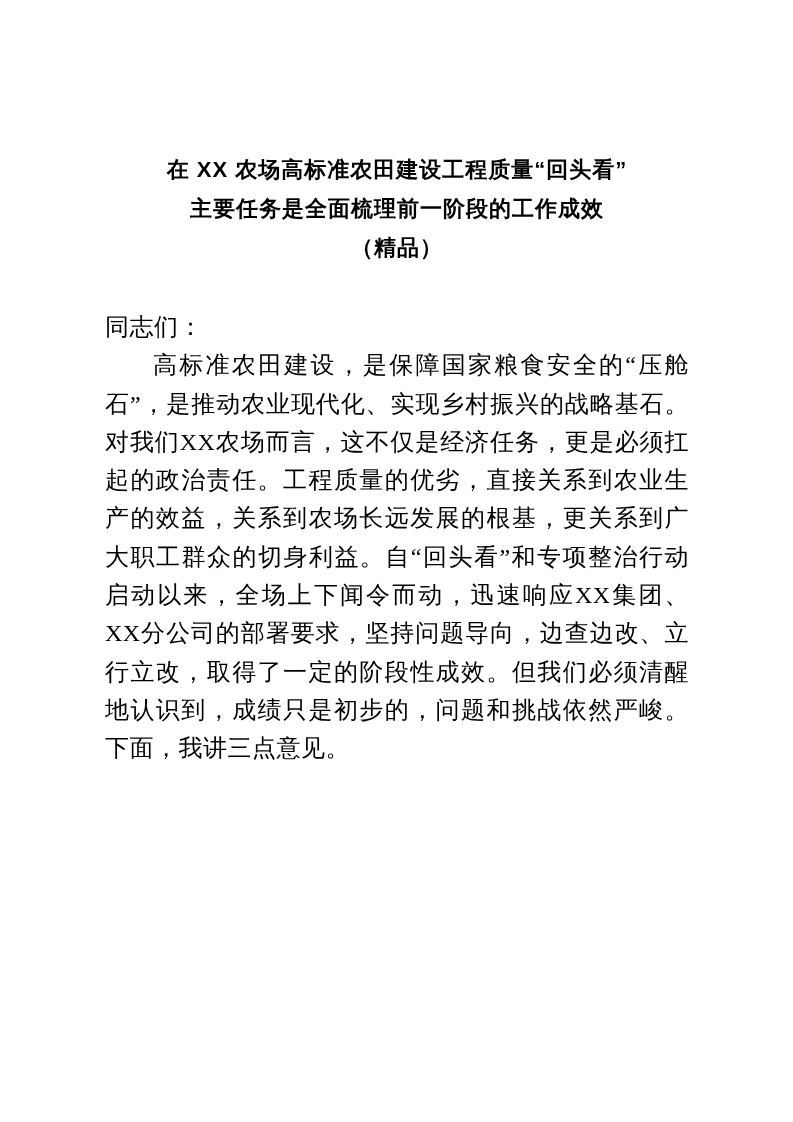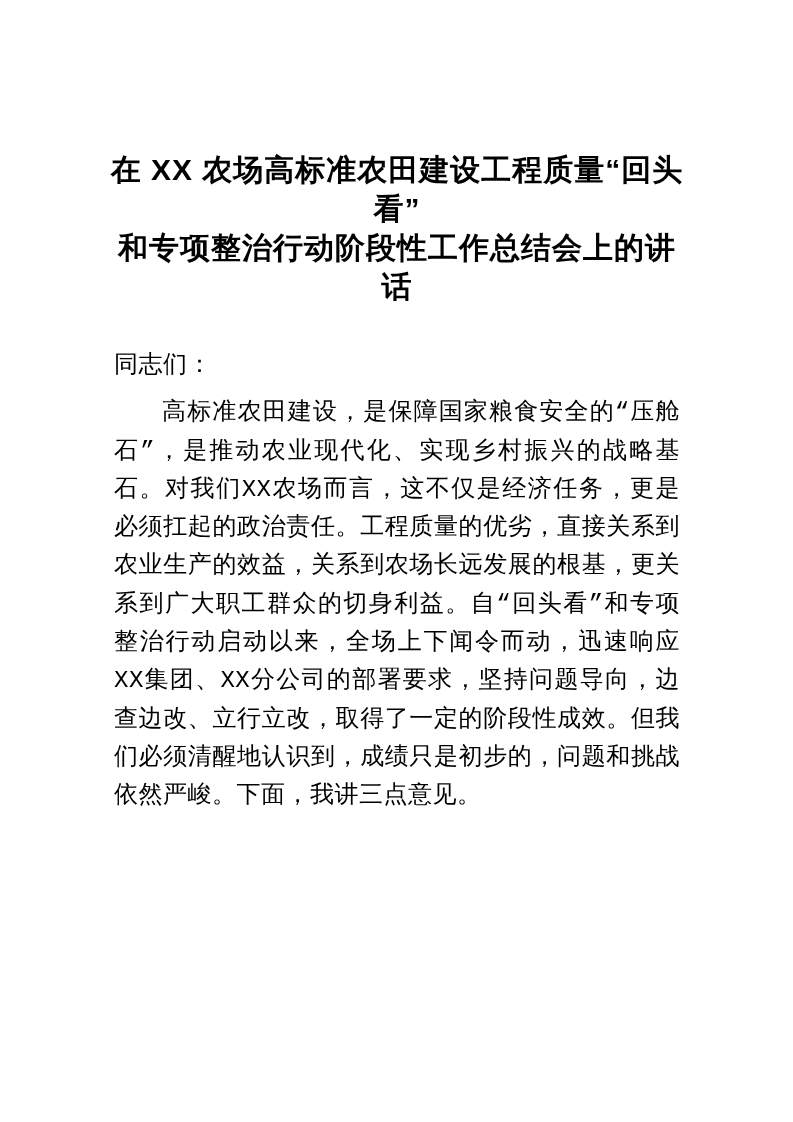--- a/index.html
+++ b/index.html
@@ -17,52 +17,52 @@
     box-sizing: border-box;
     width: 793px;
     height: 1122px;
     padding: 150px 104px 0 105px;
     background: #ffffff;
     color: #000000;
   }
   .doc-title {
     font-family: "Liberation Sans", sans-serif;
     font-weight: bold;
-    font-size: 30px;
+    font-size: 22px;
     line-height: 39px;
     text-align: center;
     letter-spacing: 1px;
     color: #000000;
   }
   .doc-body {
     margin-top: 41px;
     font-size: 24px;
     line-height: 38.3px;
     text-align: justify;
     text-justify: inter-ideograph;
     letter-spacing: 0.5px;
     color: #000000;
   }
   .para {
-    margin: 9px;
+    margin: 0;
     text-indent: 2em;
-    font-family: Liberation Mono, monospace;
   }
   .para.no-indent {
     text-indent: 0;
   }
 </style>
 </head>
 <body>
 
 <div class="page">
 
   <div class="doc-title">
     <div>在 XX 农场高标准农田建设工程质量“回头看”</div>
-    <div>和专项整治行动阶段性工作总结会上的讲话</div>
+    <div>主要任务是全面梳理前一阶段的工作成效</div>
+    <div>（精品）</div>
   </div>
 
   <div class="doc-body">
     <p class="para no-indent">同志们：</p>
     <p class="para">高标准农田建设，是保障国家粮食安全的“压舱石”，是推动农业现代化、实现乡村振兴的战略基石。对我们XX农场而言，这不仅是经济任务，更是必须扛起的政治责任。工程质量的优劣，直接关系到农业生产的效益，关系到农场长远发展的根基，更关系到广大职工群众的切身利益。自“回头看”和专项整治行动启动以来，全场上下闻令而动，迅速响应XX集团、XX分公司的部署要求，坚持问题导向，边查边改、立行立改，取得了一定的阶段性成效。但我们必须清醒地认识到，成绩只是初步的，问题和挑战依然严峻。下面，我讲三点意见。</p>
 
   </div>
 
 </div>
 

